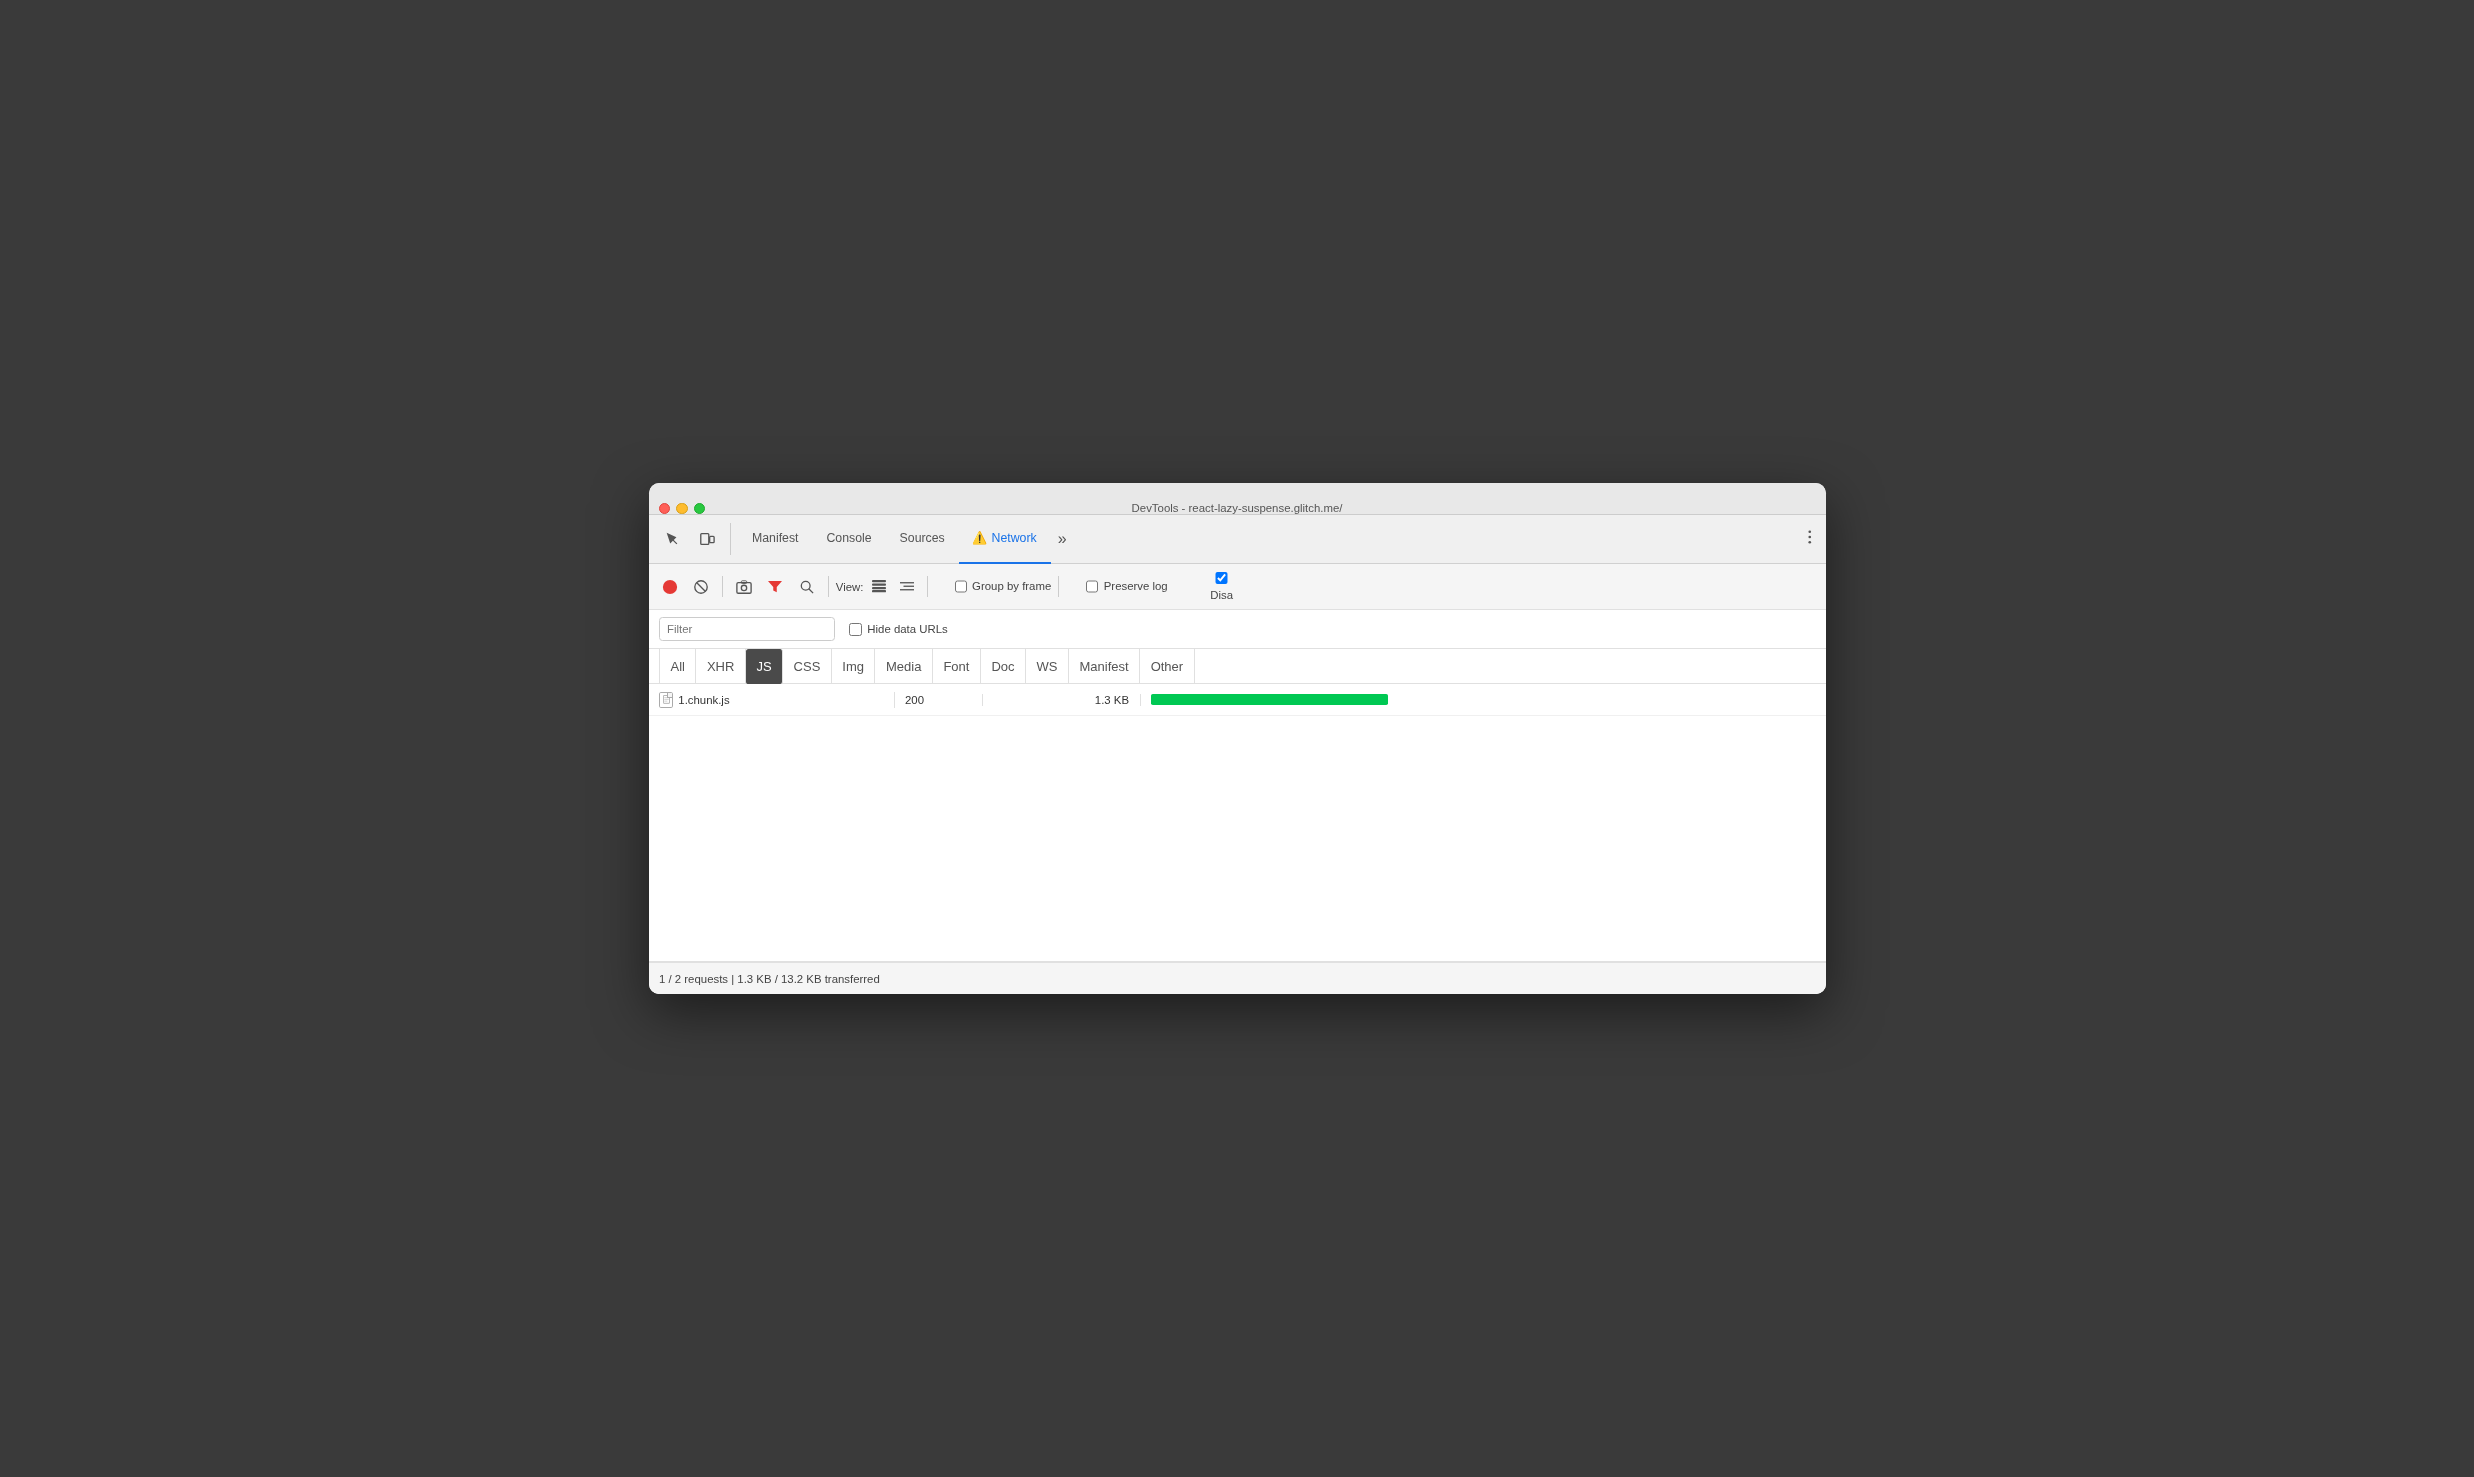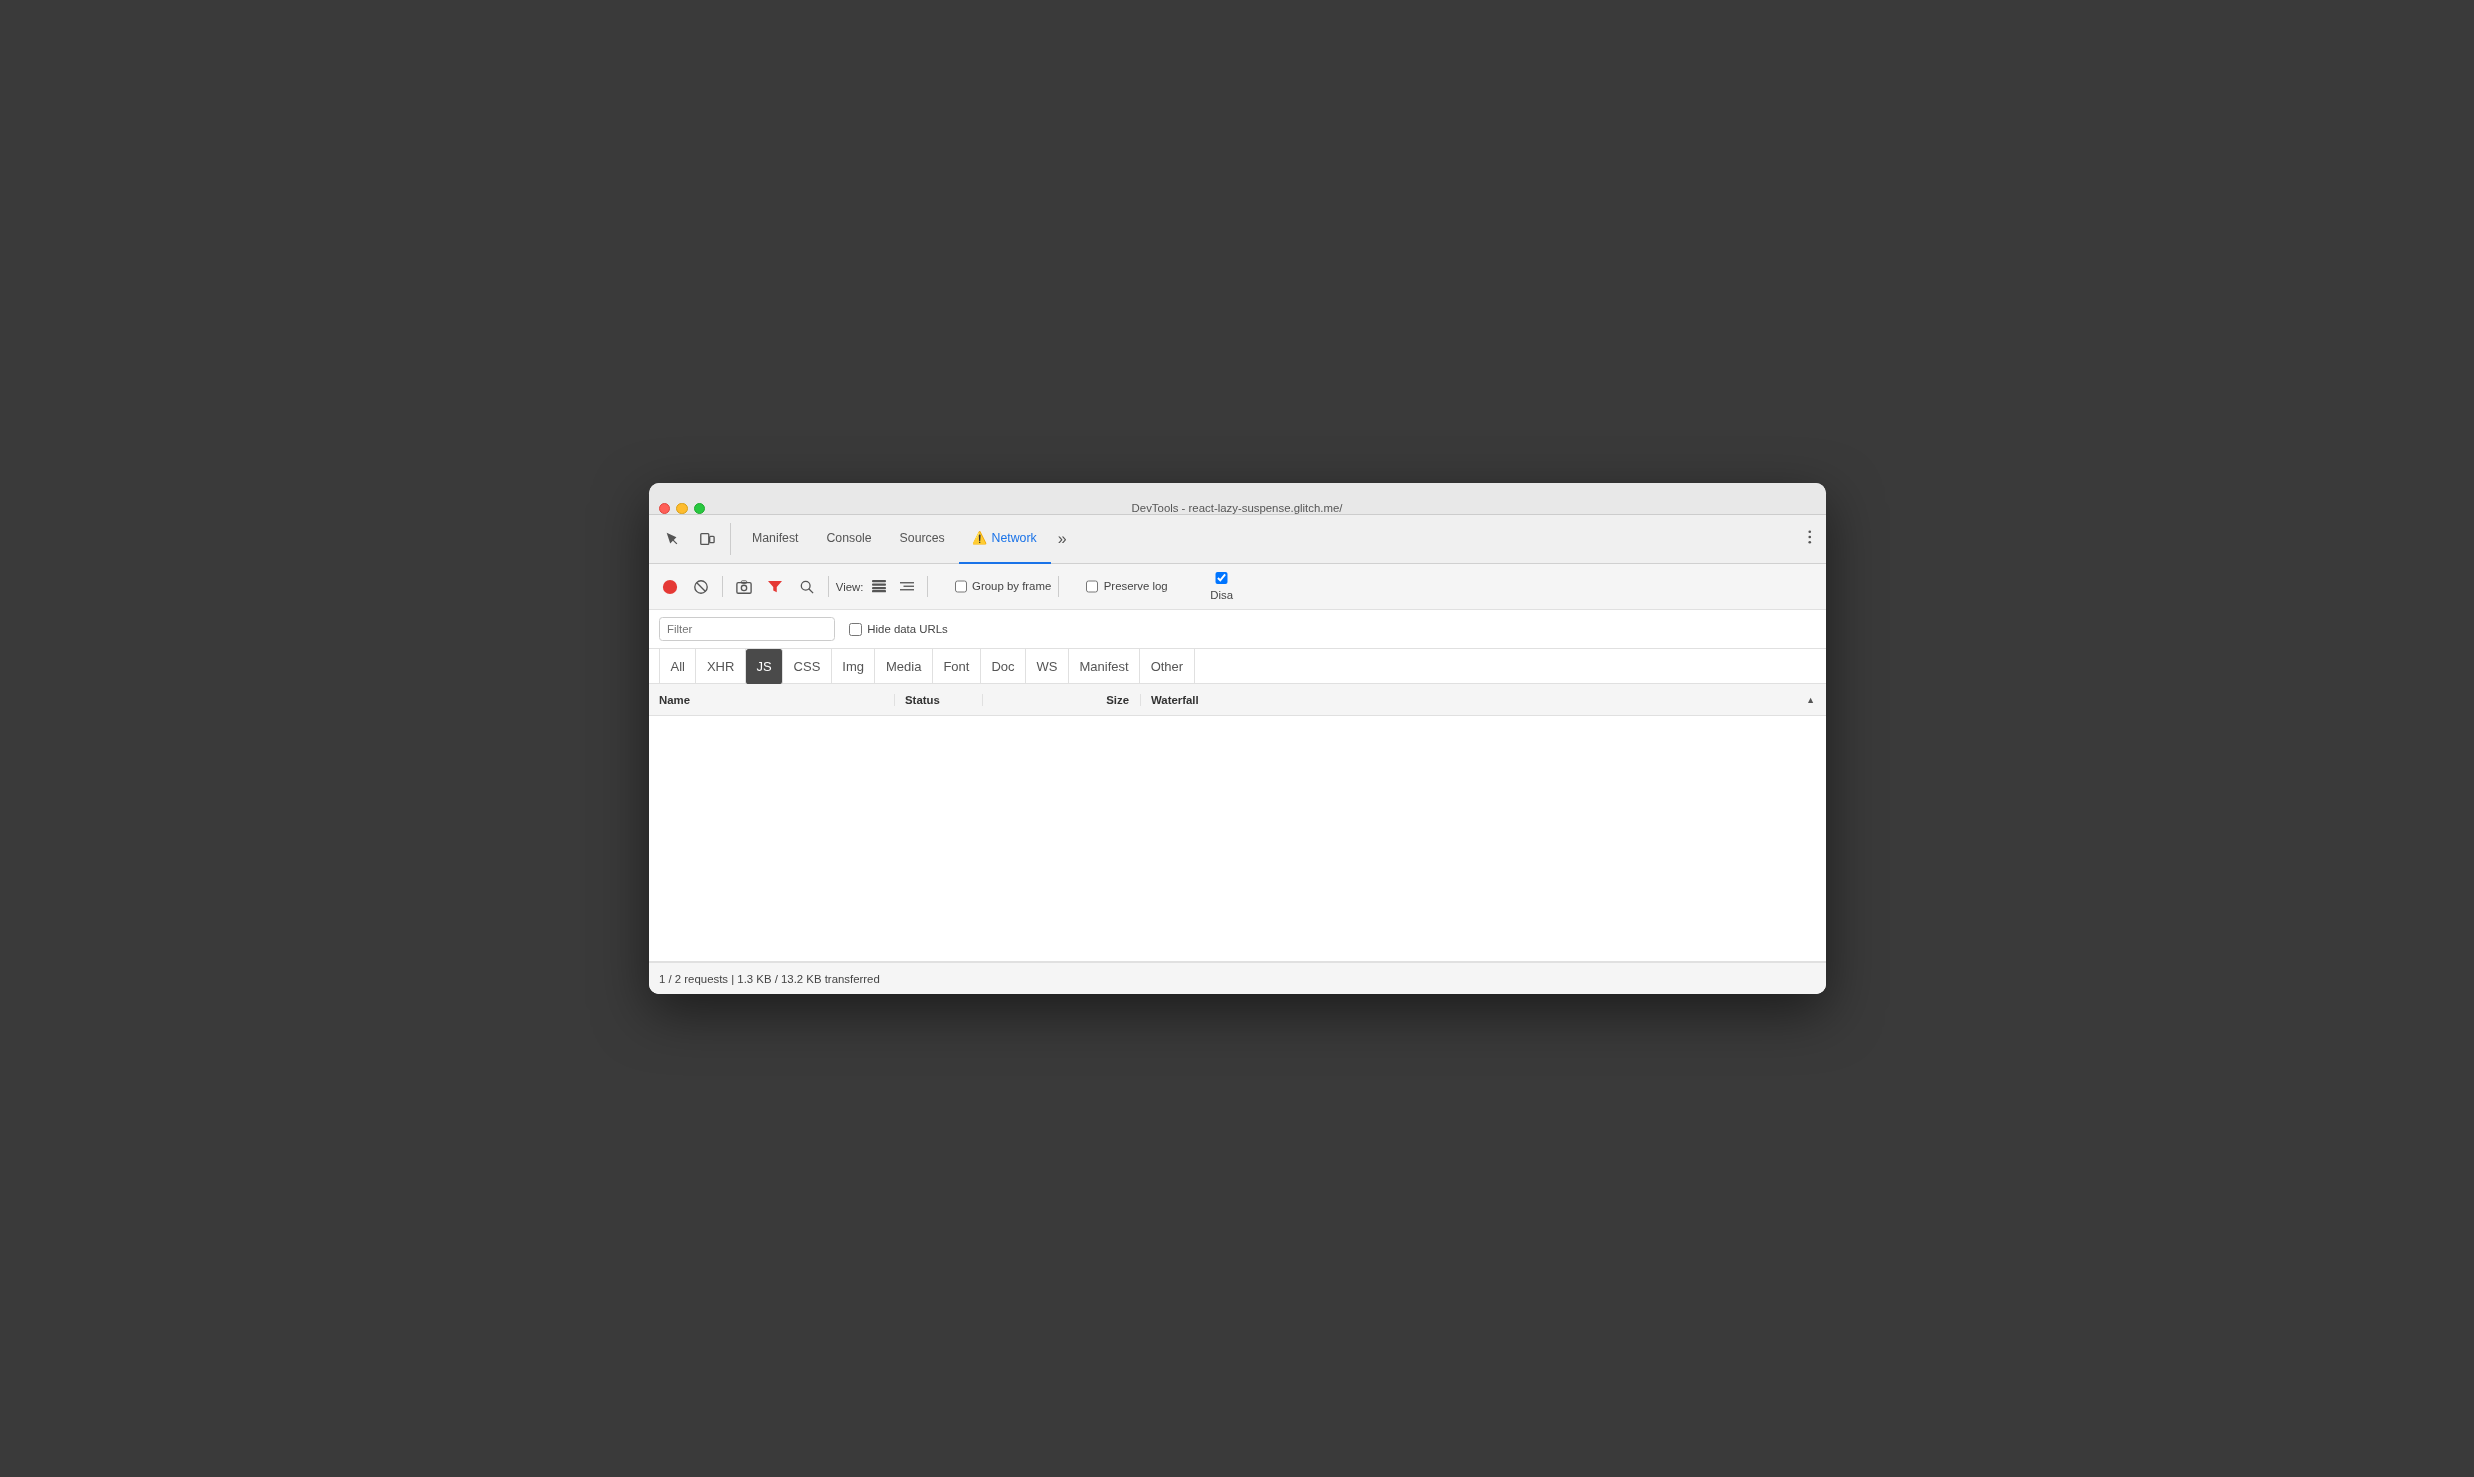--- a/index.html
+++ b/index.html
@@ -474,36 +474,43 @@
       <button class="type-btn">
         <span>Manifest</span>
       </button>
       <button class="type-btn">
         <span>Other</span>
       </button>
     </div>
 
     <div class="network-table">
 
-      <div class="table-header">
-        <div class="col-name">
-          <span>Name</span>
+
+      <div class="table-row">
+        <div class="row-name">
+          <div class="file-icon">
+            <svg width="7" height="8.8" viewBox="0 0 8 10" fill="none">
+              <rect x="0.5" y="0.5" width="7" height="9" rx="0.5" stroke="#aaa" fill="#fff"></rect>
+              <line x1="1.5" y1="3" x2="6.5" y2="3" stroke="#ccc"></line>
+              <line x1="1.5" y1="5" x2="6.5" y2="5" stroke="#ccc"></line>
+              <line x1="1.5" y1="7" x2="5" y2="7" stroke="#ccc"></line>
+            </svg>
+          </div>
+          <span>1.chunk.js</span>
         </div>
-        <div class="col-status">
-          <span>Status</span>
+        <div class="row-status">
+          <span>200</span>
         </div>
-        <div class="col-size">
-          <span>Size</span>
+        <div class="row-size">
+          <span>1.3 KB</span>
         </div>
-        <div class="col-waterfall">
-          <span>Waterfall</span>
-          <span class="sort-triangle">▲</span>
+        <div class="row-waterfall">
+          <div class="waterfall-bar" style="width: 237px;"></div>
         </div>
       </div>
-
 
       <div class="empty-area"></div>
     </div>
 
     <div class="status-bar">
       <span>1 / 2 requests | 1.3 KB / 13.2 KB transferred</span>
     </div>
   </div>
 </div>
 

